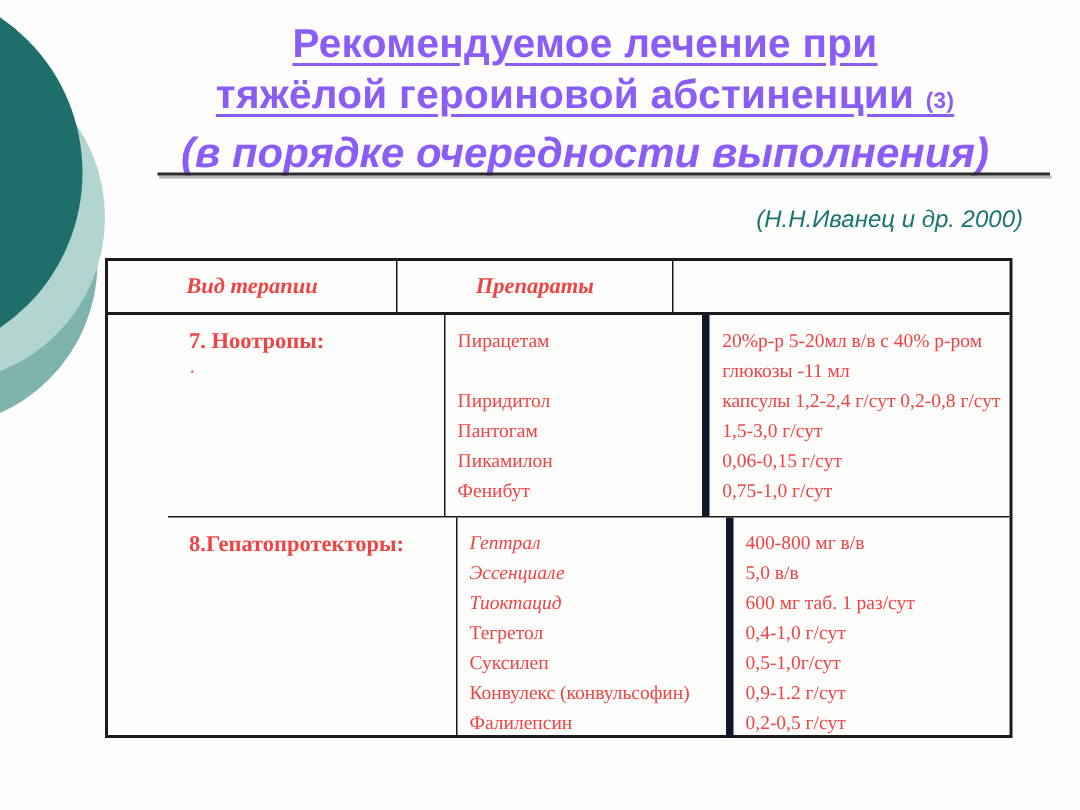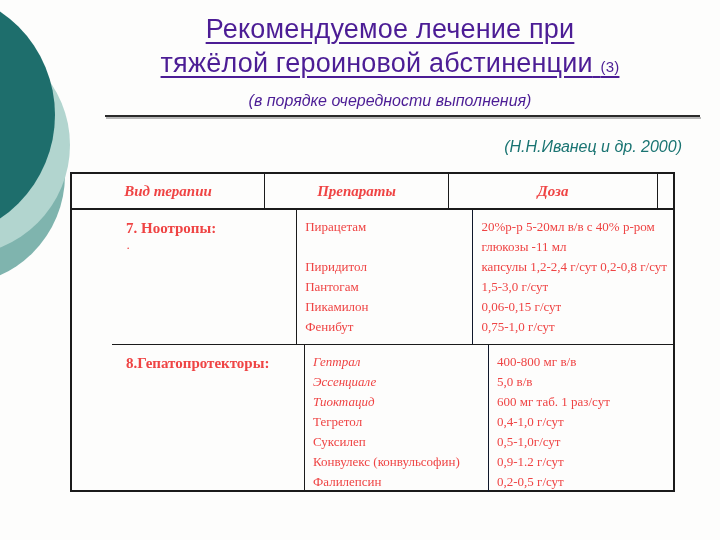--- a/index.html
+++ b/index.html
@@ -9,28 +9,28 @@
   }
   
   .circle{position:absolute;border-radius:50%;}
   #circle-medium{left:-155px;top:65px;width:220px;height:220px;background:#7fb4ae;z-index:1;}
   #circle-pale{left:-150px;top:35px;width:220px;height:220px;background:#b2d5cf;z-index:2;}
   #circle-dark{left:-195px;top:-10px;width:250px;height:250px;background:#1e6e6c;z-index:3;}
 
   
   #title-block{
     position:absolute;left:60px;top:12px;width:660px;z-index:4;
-    text-align:center;color:#4c1d95;
+    text-align:center;color:#8b5cf6;font-weight:bold;
   }
   .title-line{
     font-size:27px;line-height:34px;letter-spacing:0.2px;
     text-decoration:underline;text-underline-offset:4px;
   }
   .title-suffix{font-size:15px;}
-  #subtitle{font-size:16px;line-height:26px;font-style:italic;margin-top:4px;}
+  #subtitle{font-size:28px;line-height:26px;font-style:italic;margin-top:4px;}
 
   #title-rule{
     position:absolute;left:105px;top:115px;width:595px;height:2px;
     background:#2a2a2a;box-shadow:1px 2px 0 rgba(170,170,170,.85);z-index:4;
   }
 
   #attribution{
     position:absolute;top:138px;right:38px;z-index:4;
     color:#1a7472;font-size:16px;font-style:italic;
   }
@@ -49,21 +49,21 @@
   }
   .hc1{width:193px;border-right:1px solid #1b1b1b;}
   .hc2{width:184px;border-right:1px solid #1b1b1b;}
   .hc3{width:209px;border-right:1px solid #1b1b1b;}
   .hc4{flex:1;}
   #body-row-1{height:145px;border-bottom:1px solid #1b1b1b;}
   #body-row-2{flex:1;}
   #tbl-body{display:flex;flex-direction:column;height:282px;padding-left:40px;}
   .bcell{box-sizing:border-box;padding:7px 6px 0 8px;}
   .bc1{width:193px;border-right:1px solid #1b1b1b;padding-left:14px;}
-  .bc2{width:184px;border-right:1px solid #0f172a;}
+  .bc2{width:184px;border-right:5px solid #0f172a;}
   .bc3{flex:1;}
   .therapy{font-weight:bold;font-size:15px;line-height:22px;}
   .bullet{font-size:13px;line-height:18px;}
   .line{font-size:13px;line-height:20px;min-height:20px;white-space:nowrap;}
   .ital{font-style:italic;}
 </style>
 </head>
 <body>
 
 <div id="slide">
@@ -79,21 +79,20 @@
   </div>
 
   <div id="title-rule"></div>
 
   <div id="attribution">(Н.Н.Иванец и др. 2000)</div>
 
   <div id="tbl">
     <div class="trow" id="thead-row">
       <div class="hcell hc1">Вид терапии</div>
       <div class="hcell hc2">Препараты</div>
-      <div class="hcell hc3">Доза</div>
       <div class="hcell hc4"></div>
     </div>
     <div id="tbl-body">
 
       <div class="trow" id="body-row-1">
         <div class="bcell bc1">
           <div class="therapy">7. Ноотропы:</div>
           <div class="bullet">·</div>
         </div>
         <div class="bcell bc2">

